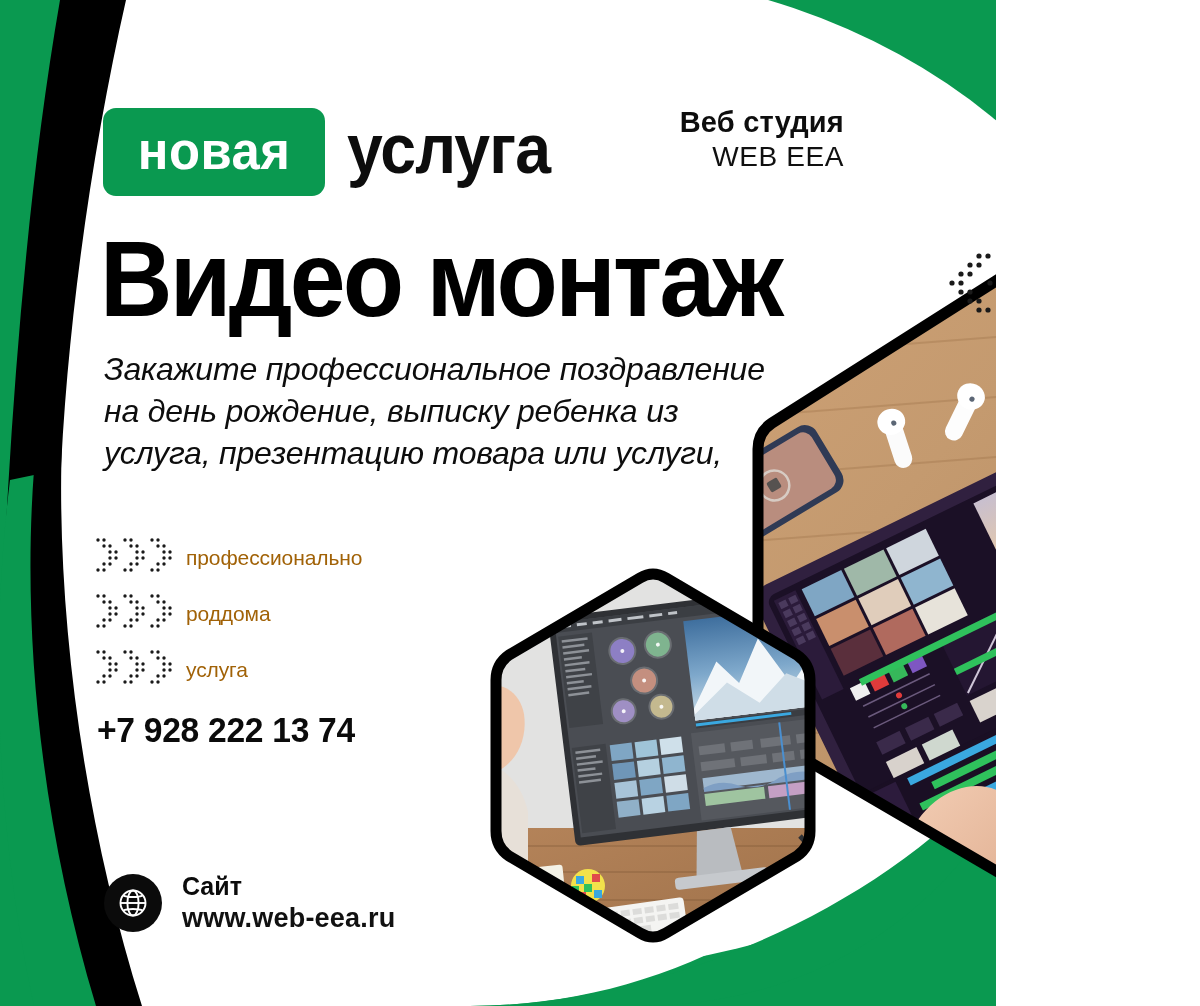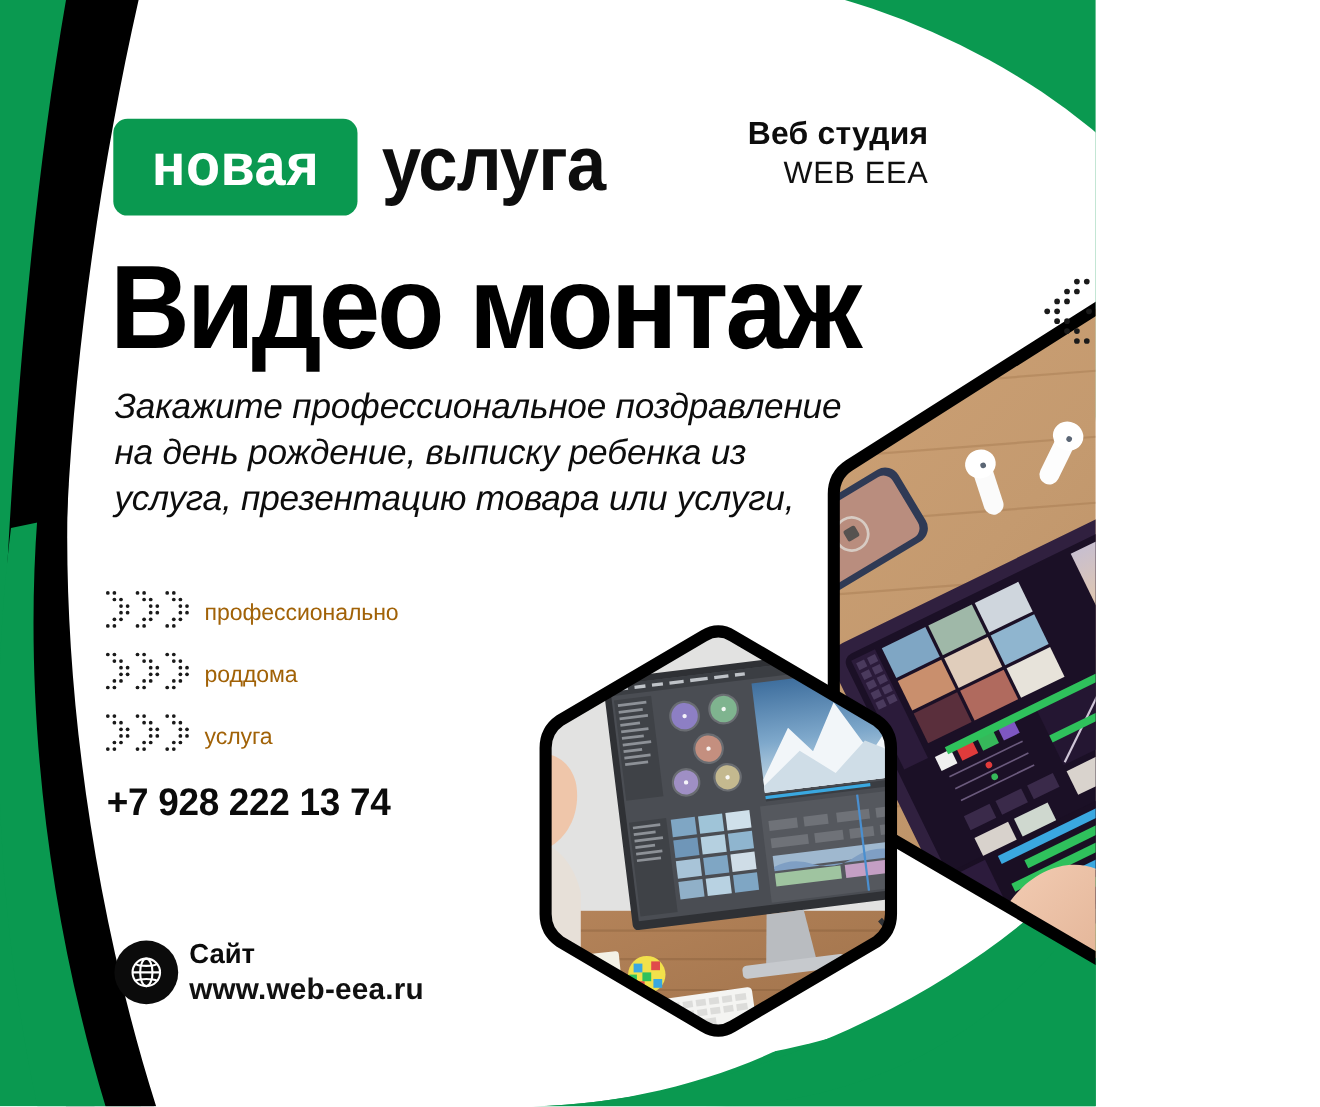--- a/index.html
+++ b/index.html
@@ -44,21 +44,21 @@
   .features{position:absolute;left:96px;top:530px;}
   .feature{display:flex;align-items:center;height:55px;margin-bottom:1px;}
   .feature .marker{width:86px;flex:none;}
   .feature .txt{font-size:21px;color:#a16207;line-height:30px;letter-spacing:-.1px;padding-left:4px;}
 
   
   .phone{position:absolute;left:97px;top:710px;font-size:35px;font-weight:bold;
          color:#0b0b0b;letter-spacing:-.3px;transform:scaleX(.96);transform-origin:left top;}
 
   
-  .site{position:absolute;left:104px;top:852px;display:flex;align-items:center;gap:10px;}
+  .site{position:absolute;left:104px;top:871px;display:flex;align-items:center;gap:20px;}
   .globe-wrap{width:58px;height:58px;border-radius:50%;background:#0b0b0b;
               display:flex;align-items:center;justify-content:center;flex:none;}
   .site-text .lbl{font-size:25px;font-weight:bold;color:#0b0b0b;line-height:30px;}
   .site-text .url{font-size:27px;font-weight:bold;color:#111;line-height:34px;letter-spacing:.2px;}
 
   
   .photo{position:absolute;}
   .photo svg{display:block;}
 </style>
 </head>

